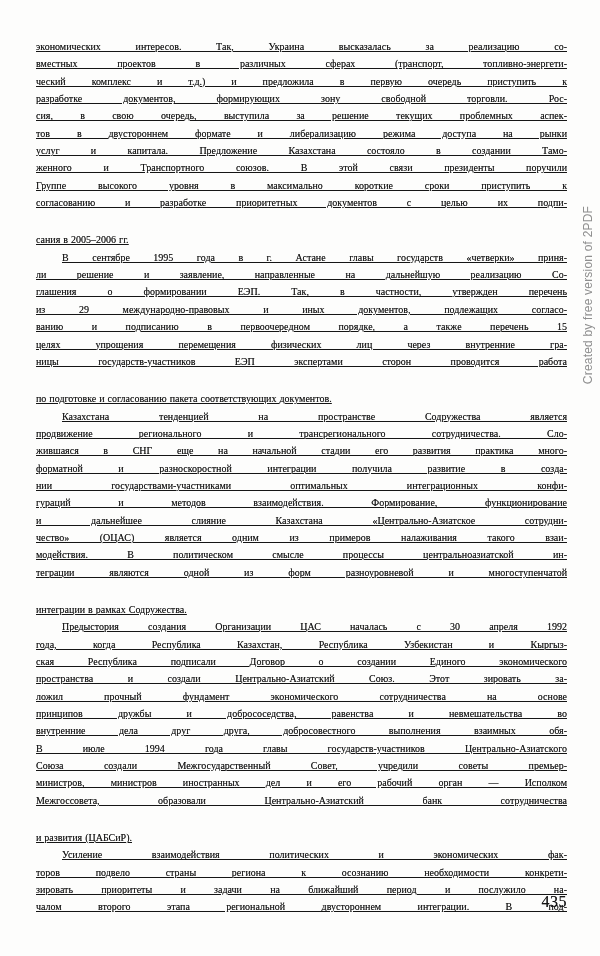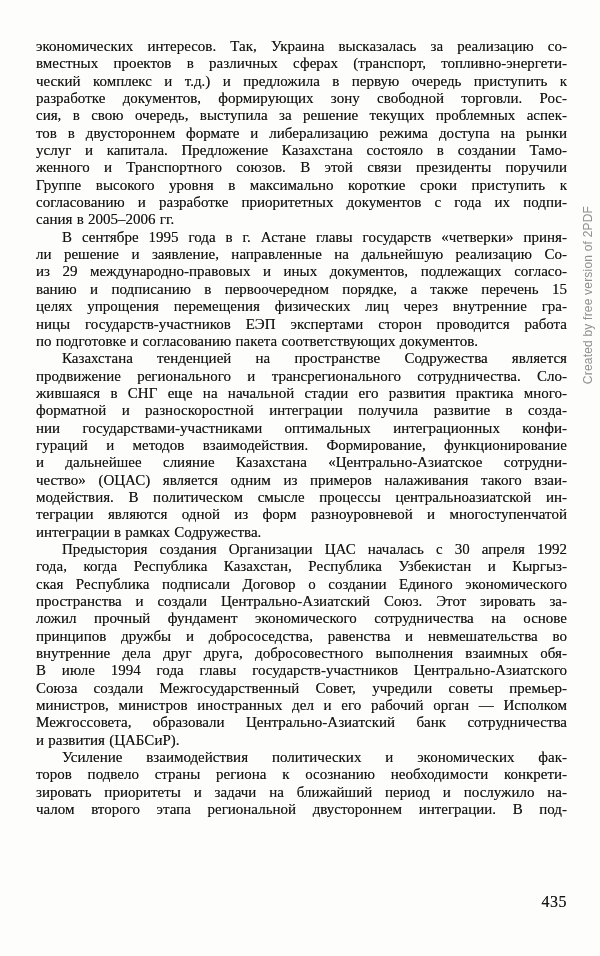--- a/index.html
+++ b/index.html
@@ -20,29 +20,31 @@
     position: absolute;
     left: 36px;
     top: 38px;
     width: 531px;
   }
   .paragraph {
     margin: 0;
     padding: 0;
   }
   .line {
-    font-size: 15px;
+    font-size: 10px;
     line-height: 17.35px;
     text-align: justify;
     text-align-last: justify;
     text-shadow: 0 0 0.35px rgba(0,0,0,0.55);
     word-spacing: 0.5px;
+    text-decoration: underline;
   }
   .line.final {
     text-align-last: left;
+    margin-top: 20px;
   }
   .line.first-indent {
     text-indent: 26px;
   }
   .page-number {
     position: absolute;
     left: 36px;
     top: 893px;
     width: 531px;
     text-align: right;
@@ -74,26 +76,27 @@
       <div class="paragraph">
         <div class="line">экономических интересов. Так, Украина высказалась за реализацию со-</div>
         <div class="line">вместных проектов в различных сферах (транспорт, топливно-энергети-</div>
         <div class="line">ческий комплекс и т.д.) и предложила в первую очередь приступить к</div>
         <div class="line">разработке документов, формирующих зону свободной торговли. Рос-</div>
         <div class="line">сия, в свою очередь, выступила за решение текущих проблемных аспек-</div>
         <div class="line">тов в двустороннем формате и либерализацию режима доступа на рынки</div>
         <div class="line">услуг и капитала. Предложение Казахстана состояло в создании Тамо-</div>
         <div class="line">женного и Транспортного союзов. В этой связи президенты поручили</div>
         <div class="line">Группе высокого уровня в максимально короткие сроки приступить к</div>
-        <div class="line">согласованию и разработке приоритетных документов с года их подпи-</div>
+        <div class="line">согласованию и разработке приоритетных документов с целью их подпи-</div>
         <div class="line final">сания в 2005–2006 гг.</div>
       </div>
       <div class="paragraph">
         <div class="line first-indent">В сентябре 1995 года в г. Астане главы государств «четверки» приня-</div>
         <div class="line">ли решение и заявление, направленные на дальнейшую реализацию Со-</div>
+        <div class="line">глашения о формировании ЕЭП. Так, в частности, утвержден перечень</div>
         <div class="line">из 29 международно-правовых и иных документов, подлежащих согласо-</div>
         <div class="line">ванию и подписанию в первоочередном порядке, а также перечень 15</div>
         <div class="line">целях упрощения перемещения физических лиц через внутренние гра-</div>
         <div class="line">ницы государств-участников ЕЭП экспертами сторон проводится работа</div>
         <div class="line final">по подготовке и согласованию пакета соответствующих документов.</div>
       </div>
       <div class="paragraph">
         <div class="line first-indent">Казахстана тенденцией на пространстве Содружества является</div>
         <div class="line">продвижение регионального и трансрегионального сотрудничества. Сло-</div>
         <div class="line">жившаяся в СНГ еще на начальной стадии его развития практика много-</div>

